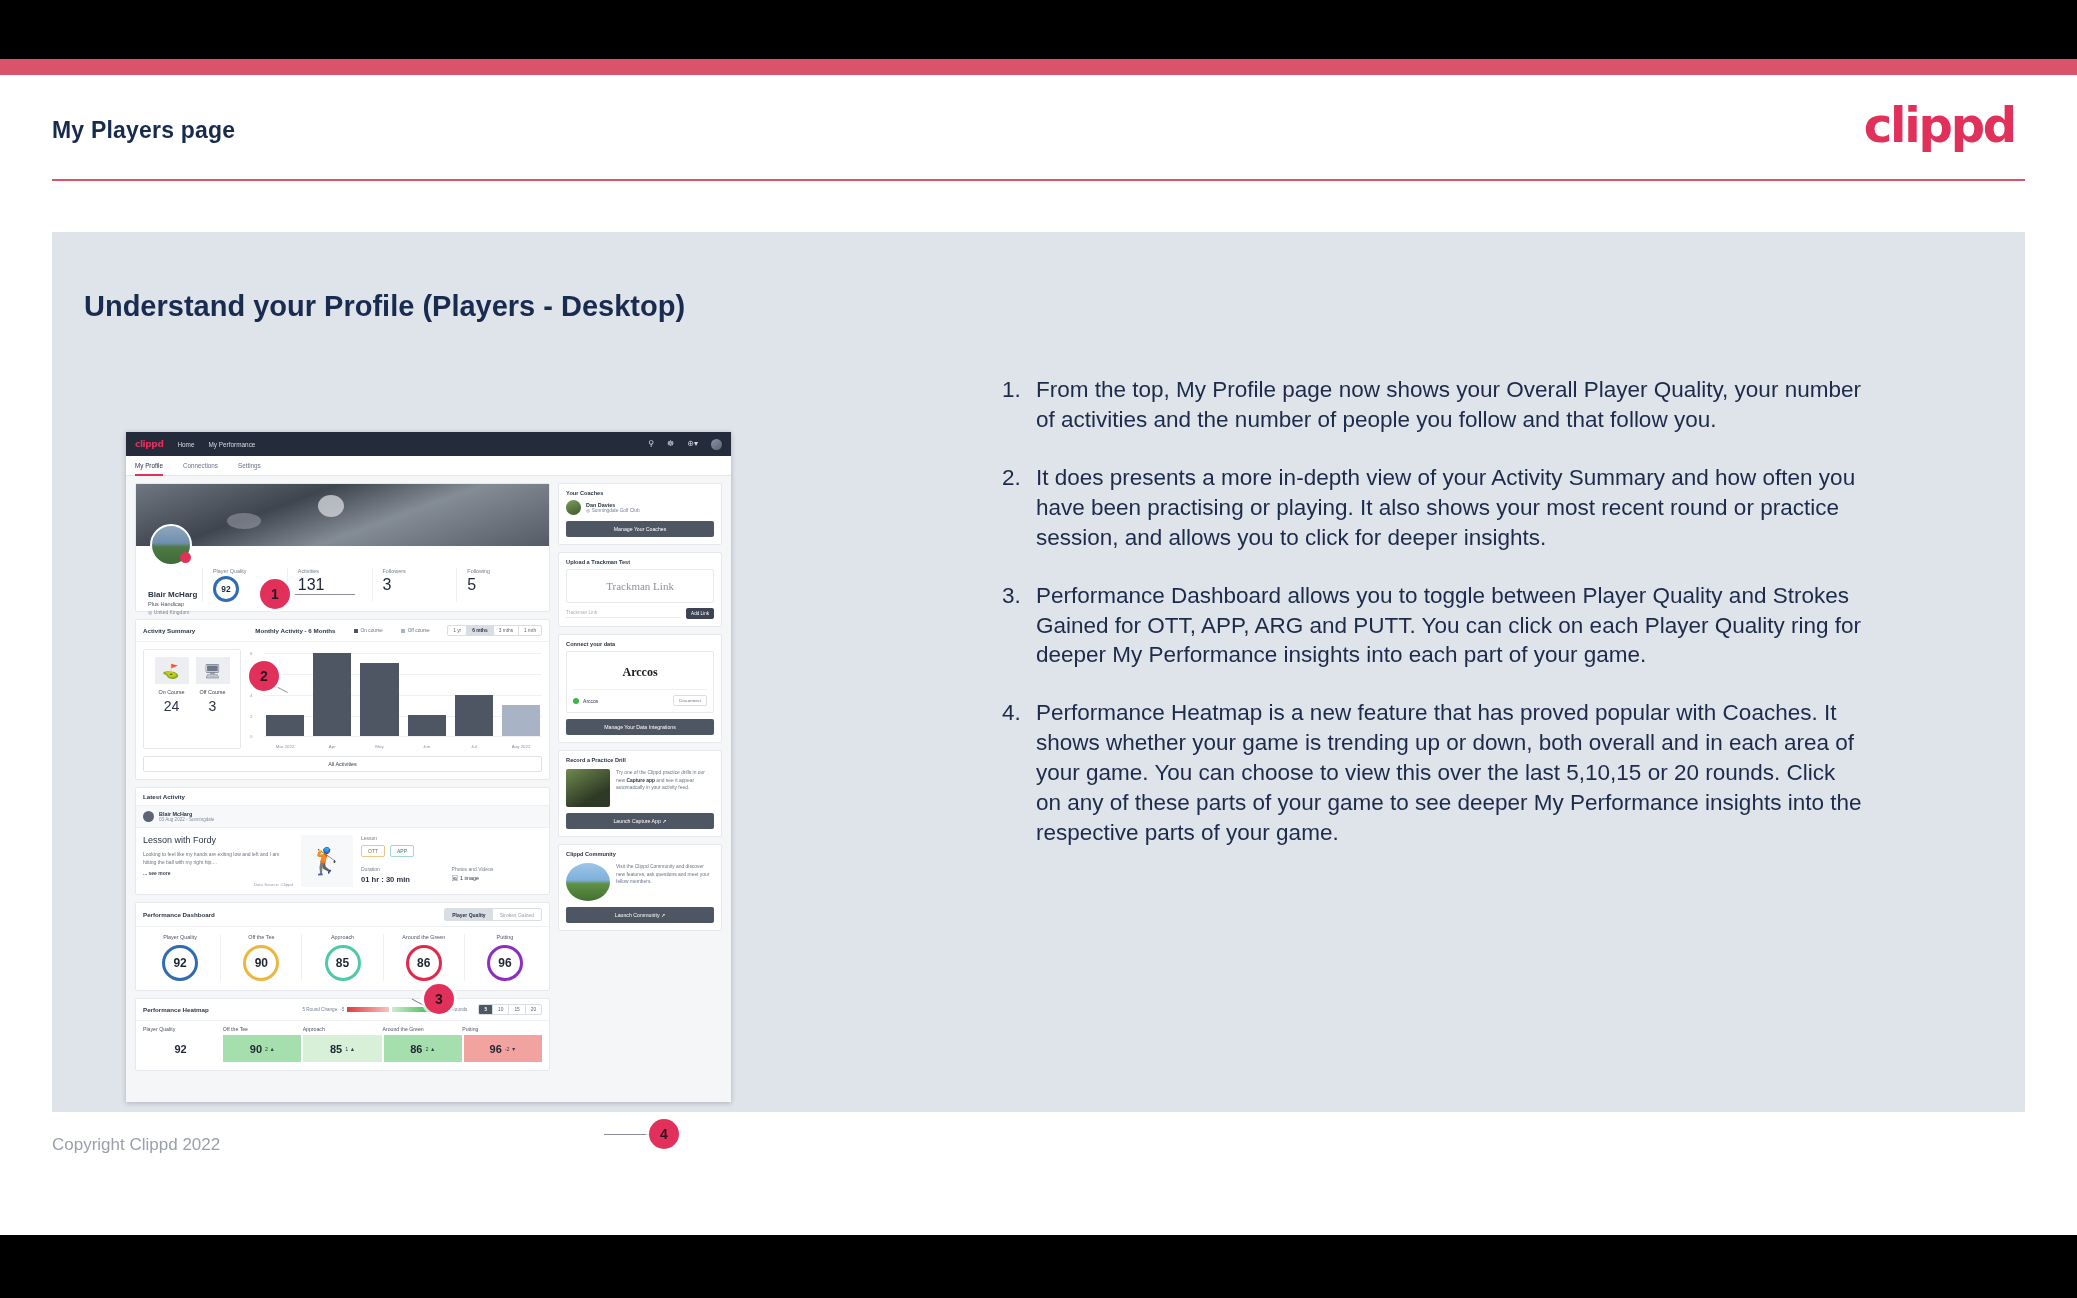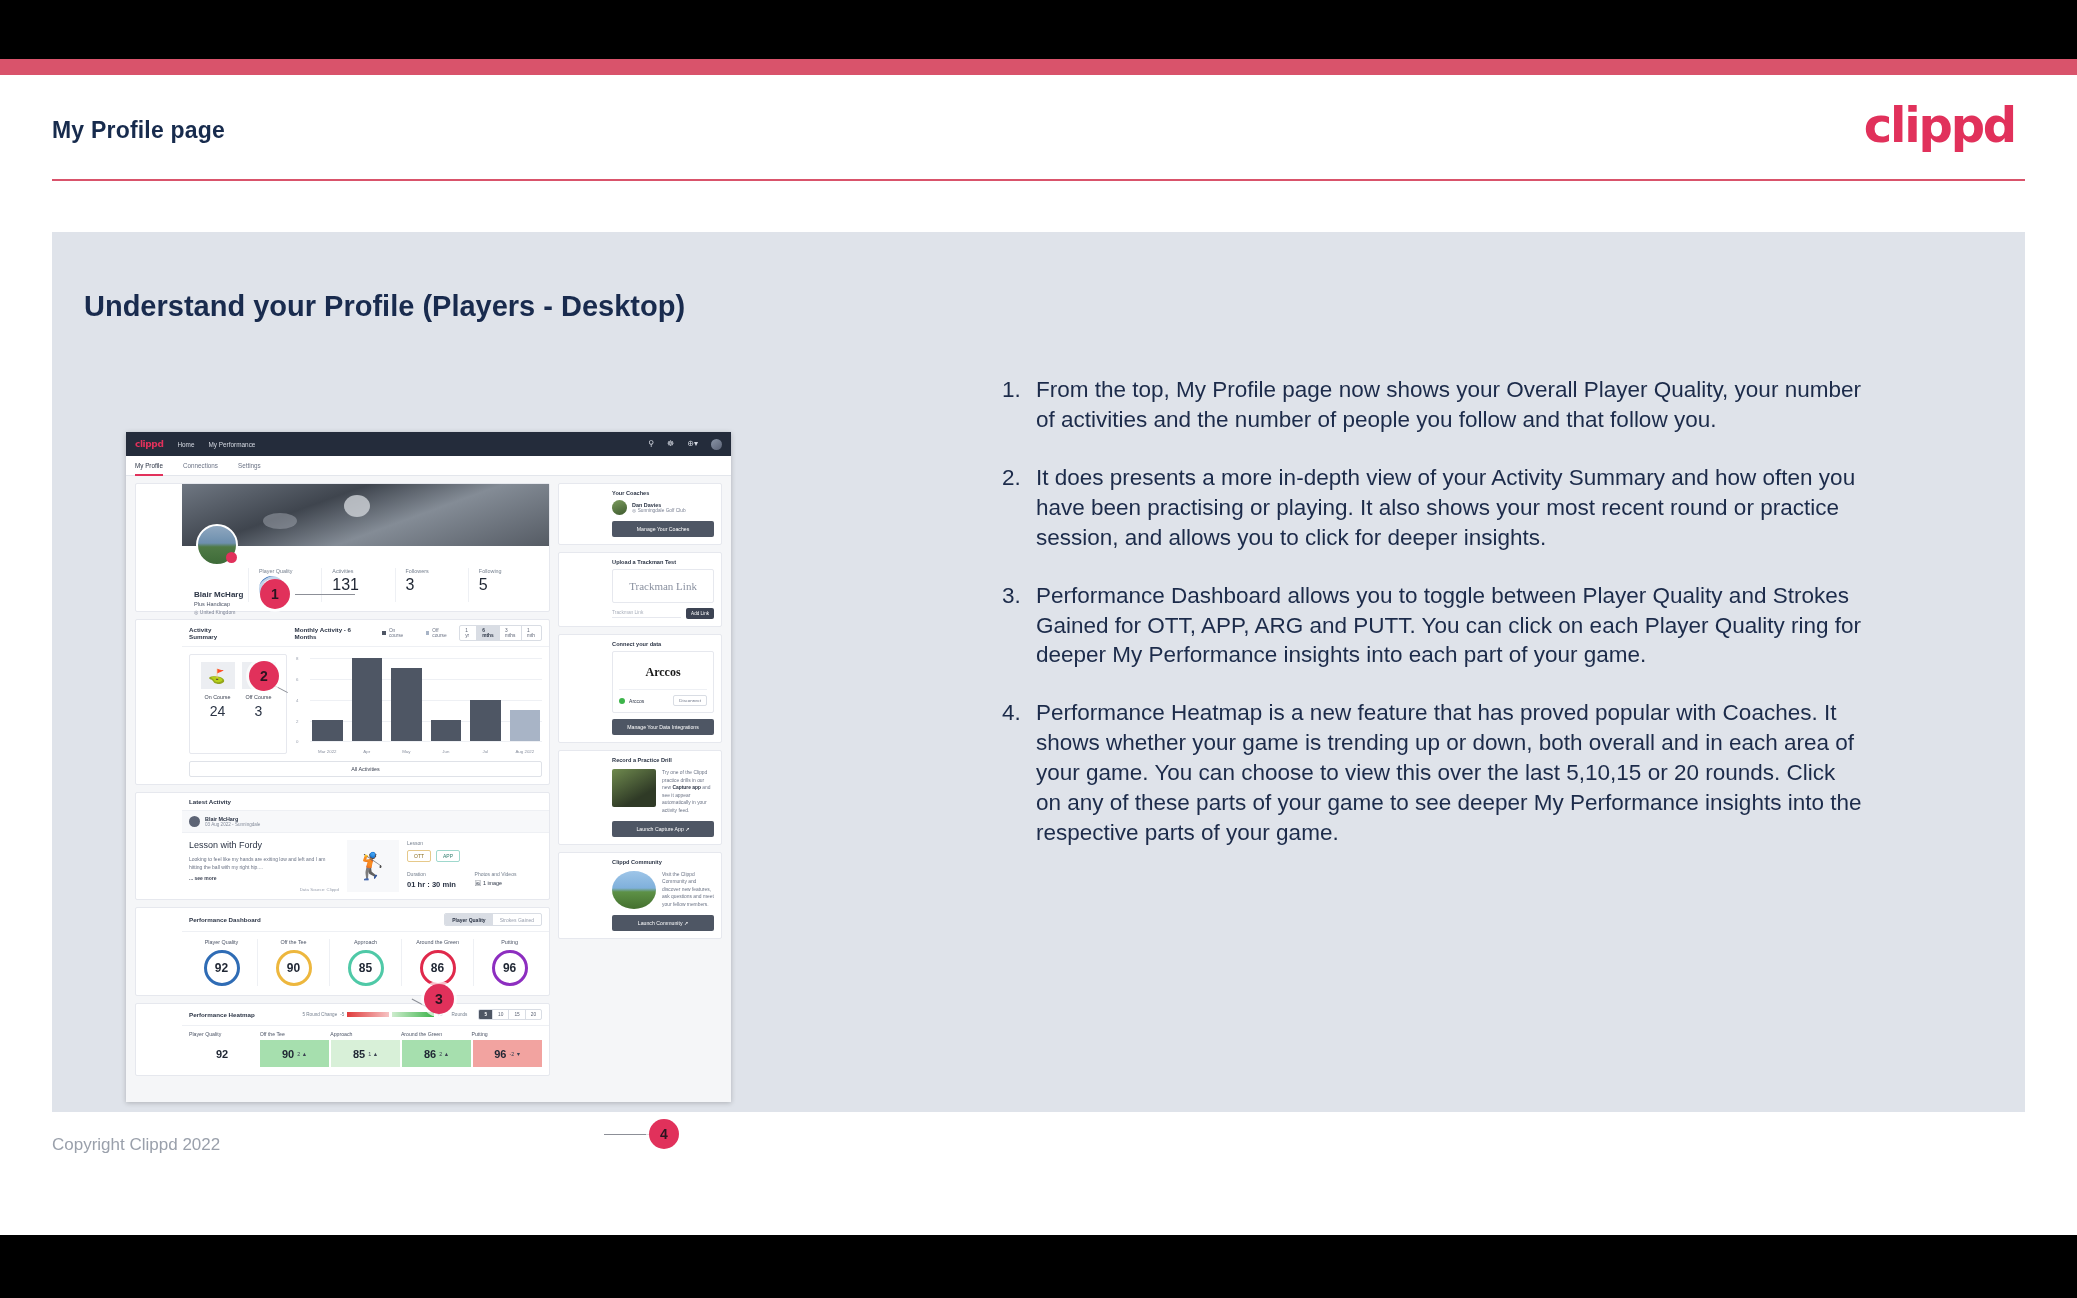--- a/index.html
+++ b/index.html
@@ -60,21 +60,21 @@
   .mock .nav-ic { color: #d5d9e2; font-size: 8px; line-height: 1; }
   .mock .nav-av { width: 11px; height: 11px; border-radius: 50%; background: linear-gradient(140deg,#8a94a6,#5b6376); }
 
   .mock .tabbar { height: 20px; border-bottom: 1px solid #e3e6ec; display: flex; align-items: center; padding: 0 9px; gap: 20px; background: #fff; }
   .mock .tab { font-size: 6.3px; color: #6b7385; height: 20px; display: flex; align-items: center; }
   .mock .tab.active { color: #2b3445; box-shadow: inset 0 -2px 0 #e1315b; }
 
   .mock .body { display: flex; gap: 8px; padding: 7px 9px 9px 9px; background: #f5f6f8; height: 626px; }
   .mock .col-main { width: 428px; display: flex; flex-direction: column; gap: 7px; }
   .mock .col-side { width: 169px; display: flex; flex-direction: column; gap: 7px; }
-  .card { background: #fff; border: 1px solid #e6e8ee; border-radius: 2px; padding-left: 46px; }
+  .card { background: #fff; border: 1px solid #e6e8ee; border-radius: 2px; }
   .card-hd { font-size: 6.2px; font-weight: 700; padding: 5px 7px; border-bottom: 1px solid #eef0f4; display: flex; align-items: center; }
 
   
   .hero { height: 62px; background: linear-gradient(160deg,#6f7782 0%,#3f454e 35%,#848c96 60%,#555b64 100%); position: relative; }
   .hero::after{content:"";position:absolute;left:44%;top:18%;width:26px;height:22px;border-radius:50%;background:#cfd3d8;opacity:.8;}
   .hero::before{content:"";position:absolute;left:22%;top:46%;width:34px;height:16px;border-radius:50%;background:#9aa1a9;opacity:.55;}
   .avatar {
     position: absolute; left: 14px; top: 40px; width: 42px; height: 42px; border-radius: 50%;
     background: linear-gradient(180deg,#8fa7bf 0%,#6d8fae 45%,#4f7a46 55%,#3e6b38 100%);
     border: 2px solid #fff;
@@ -212,21 +212,21 @@
 </head>
 <body>
 
 <div class="slide-root">
   <div class="bar-top-black"></div>
   <div class="bar-pink"></div>
   <div class="bar-bottom-black"></div>
 
   <div class="page">
 
-    <div class="hdr-title">My Profile page</div>
+    <div class="hdr-title">My Players page</div>
     <div class="logo">clippd</div>
     <div class="hdr-rule"></div>
 
     <div class="panel">
       <div class="h1">Understand your Profile (Players - Desktop)</div>
 
       <div class="copy">
 
         <div class="copy-item">
           <div class="copy-num">1.</div>

